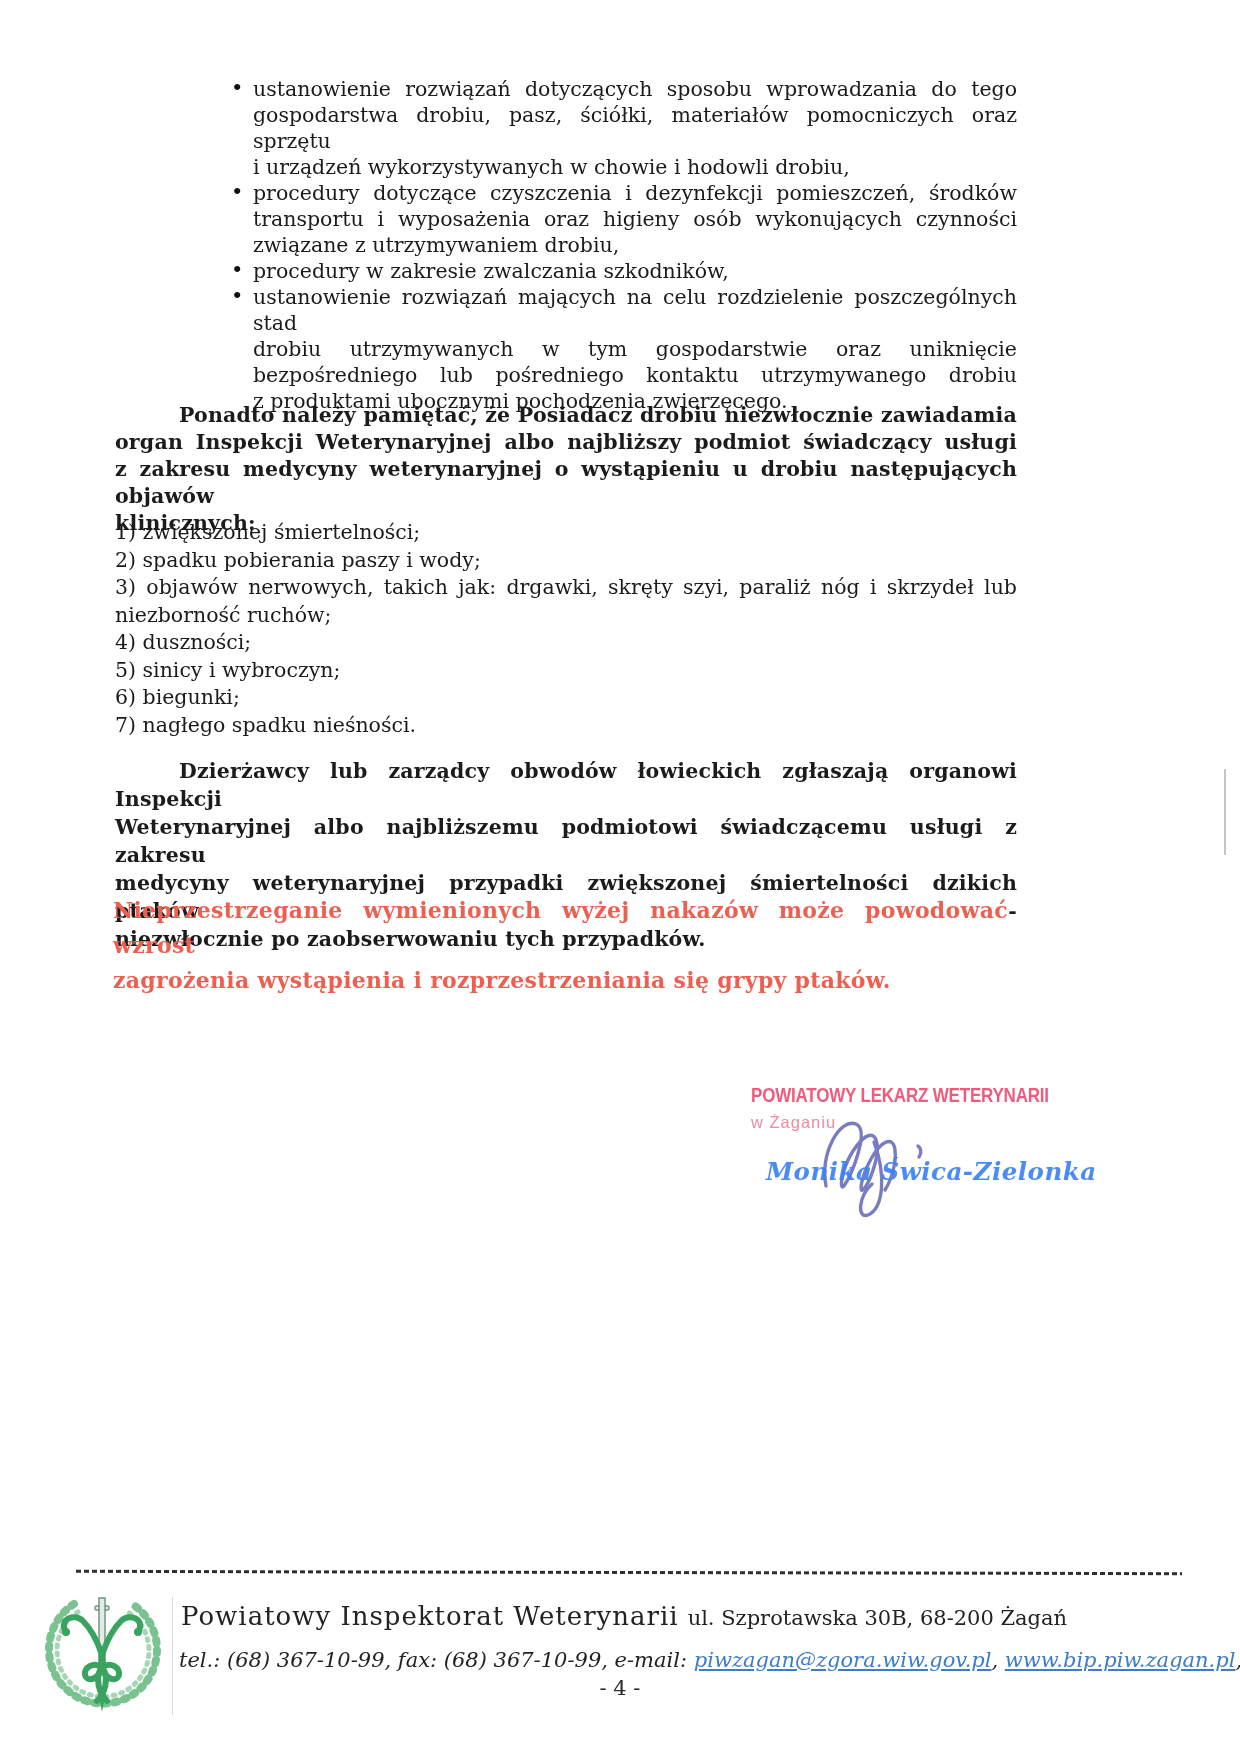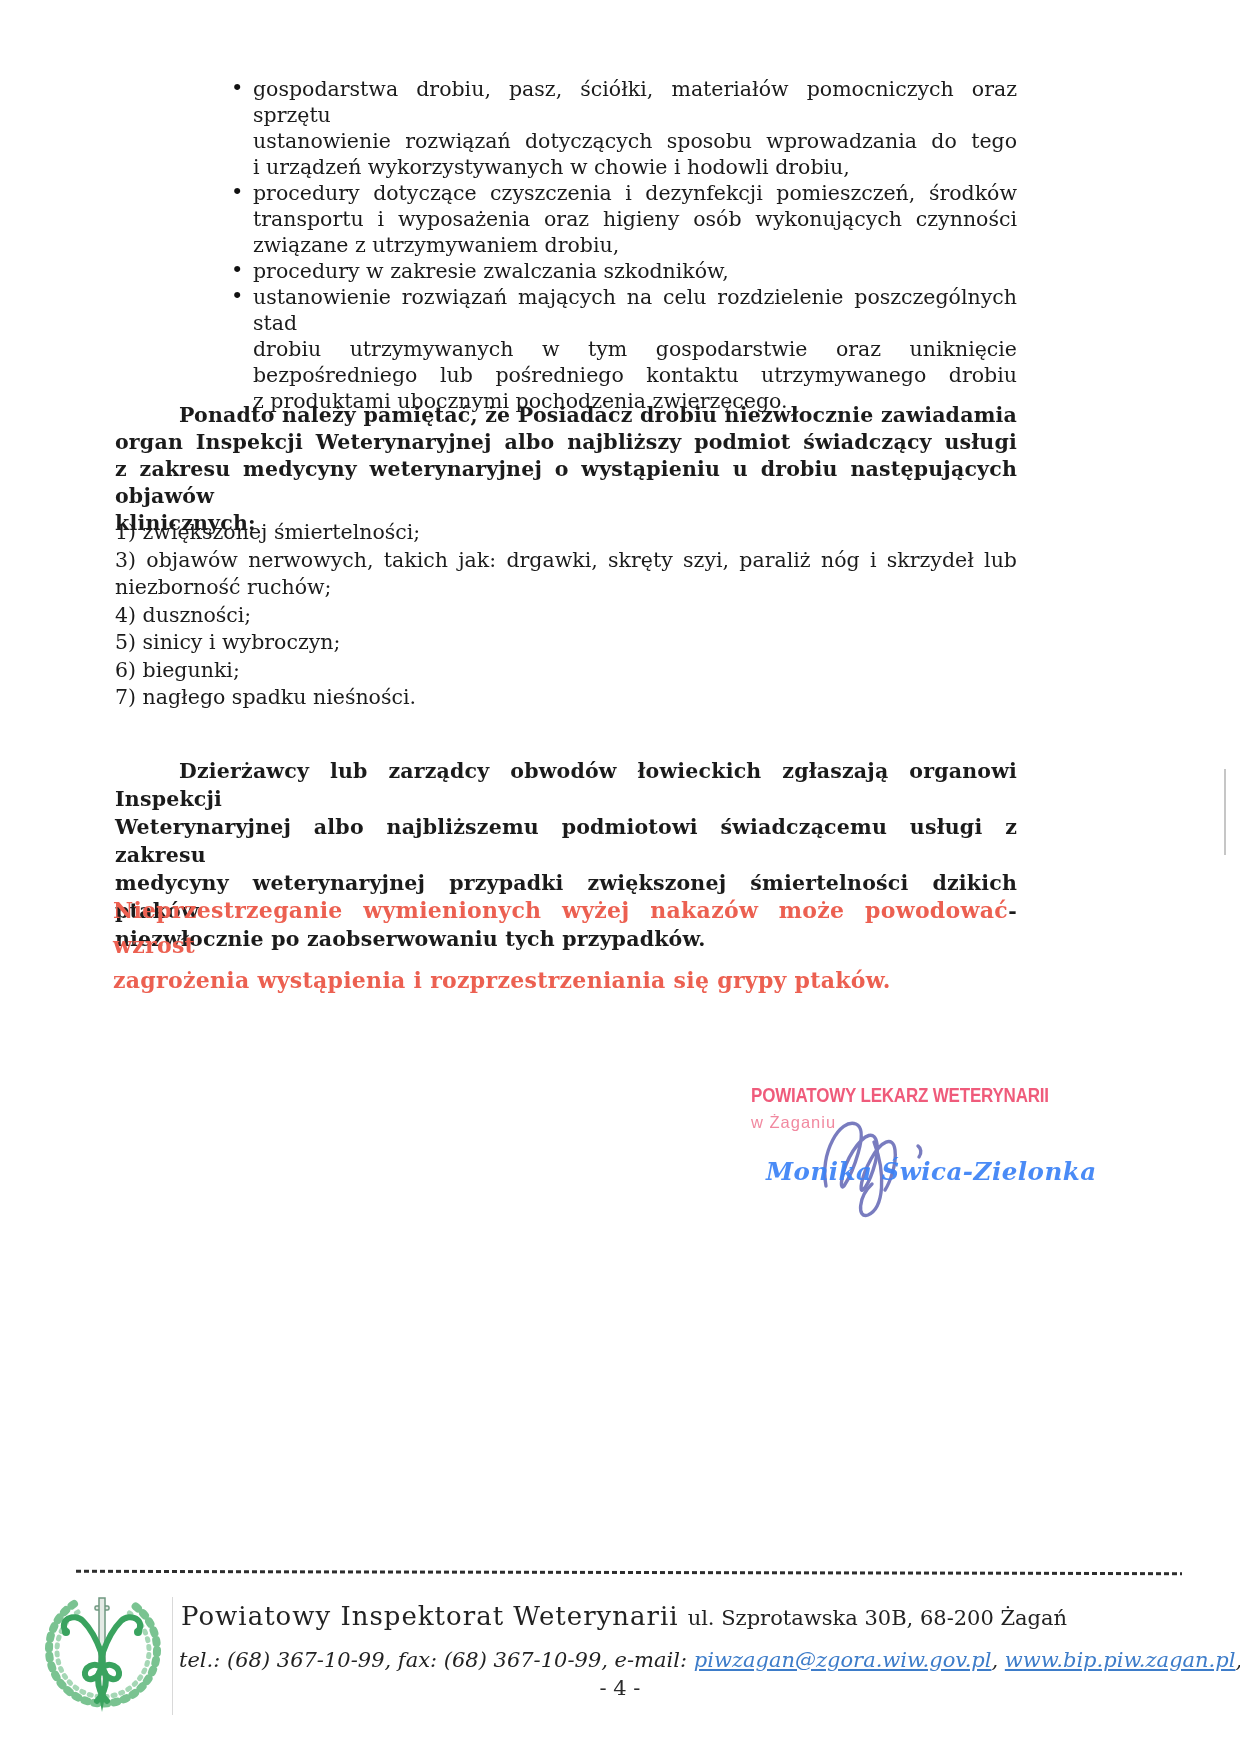--- a/index.html
+++ b/index.html
@@ -49,22 +49,22 @@
   .flink{color:#3d7cc9;text-decoration:underline;cursor:pointer;}
   .page-number{position:absolute;top:1676px;left:0;width:1240px;text-align:center;font-size:21px;color:#2b2b2b;}
 </style>
 </head>
 <body>
 
 <div class="doc">
 
   <div class="bullets">
     <div class="bullet-item">
+      <div class="jline">ustanowienie rozwiązań dotyczących sposobu wprowadzania do tego</div>
       <div class="jline">gospodarstwa drobiu, pasz, ściółki, materiałów pomocniczych oraz sprzętu</div>
-      <div class="jline">ustanowienie rozwiązań dotyczących sposobu wprowadzania do tego</div>
       <div class="jlast">i urządzeń wykorzystywanych w chowie i hodowli drobiu,</div>
     </div>
     <div class="bullet-item">
       <div class="jline">procedury dotyczące czyszczenia i dezynfekcji pomieszczeń, środków</div>
       <div class="jline">transportu i wyposażenia oraz higieny osób wykonujących czynności</div>
       <div class="jlast">związane z utrzymywaniem drobiu,</div>
     </div>
     <div class="bullet-item">
       <div class="jlast">procedury w zakresie zwalczania szkodników,</div>
     </div>
@@ -78,20 +78,21 @@
 
   <div class="para para-ponadto">
     <div class="jline indent">Ponadto należy pamiętać, że Posiadacz drobiu niezwłocznie zawiadamia</div>
     <div class="jline">organ Inspekcji Weterynaryjnej albo najbliższy podmiot świadczący usługi</div>
     <div class="jline">z zakresu medycyny weterynaryjnej o wystąpieniu u drobiu następujących objawów</div>
     <div class="jlast">klinicznych:</div>
   </div>
 
   <div class="symptoms">
     <div class="jlast">1) zwiększonej śmiertelności;</div>
+    <div class="jlast">2) spadku pobierania paszy i wody;</div>
     <div class="jline">3) objawów nerwowych, takich jak: drgawki, skręty szyi, paraliż nóg i skrzydeł lub</div>
     <div class="jlast">niezborność ruchów;</div>
     <div class="jlast">4) duszności;</div>
     <div class="jlast">5) sinicy i wybroczyn;</div>
     <div class="jlast">6) biegunki;</div>
     <div class="jlast">7) nagłego spadku nieśności.</div>
   </div>
 
   <div class="para para-dzierzawcy">
     <div class="jline indent">Dzierżawcy lub zarządcy obwodów łowieckich zgłaszają organowi Inspekcji</div>

